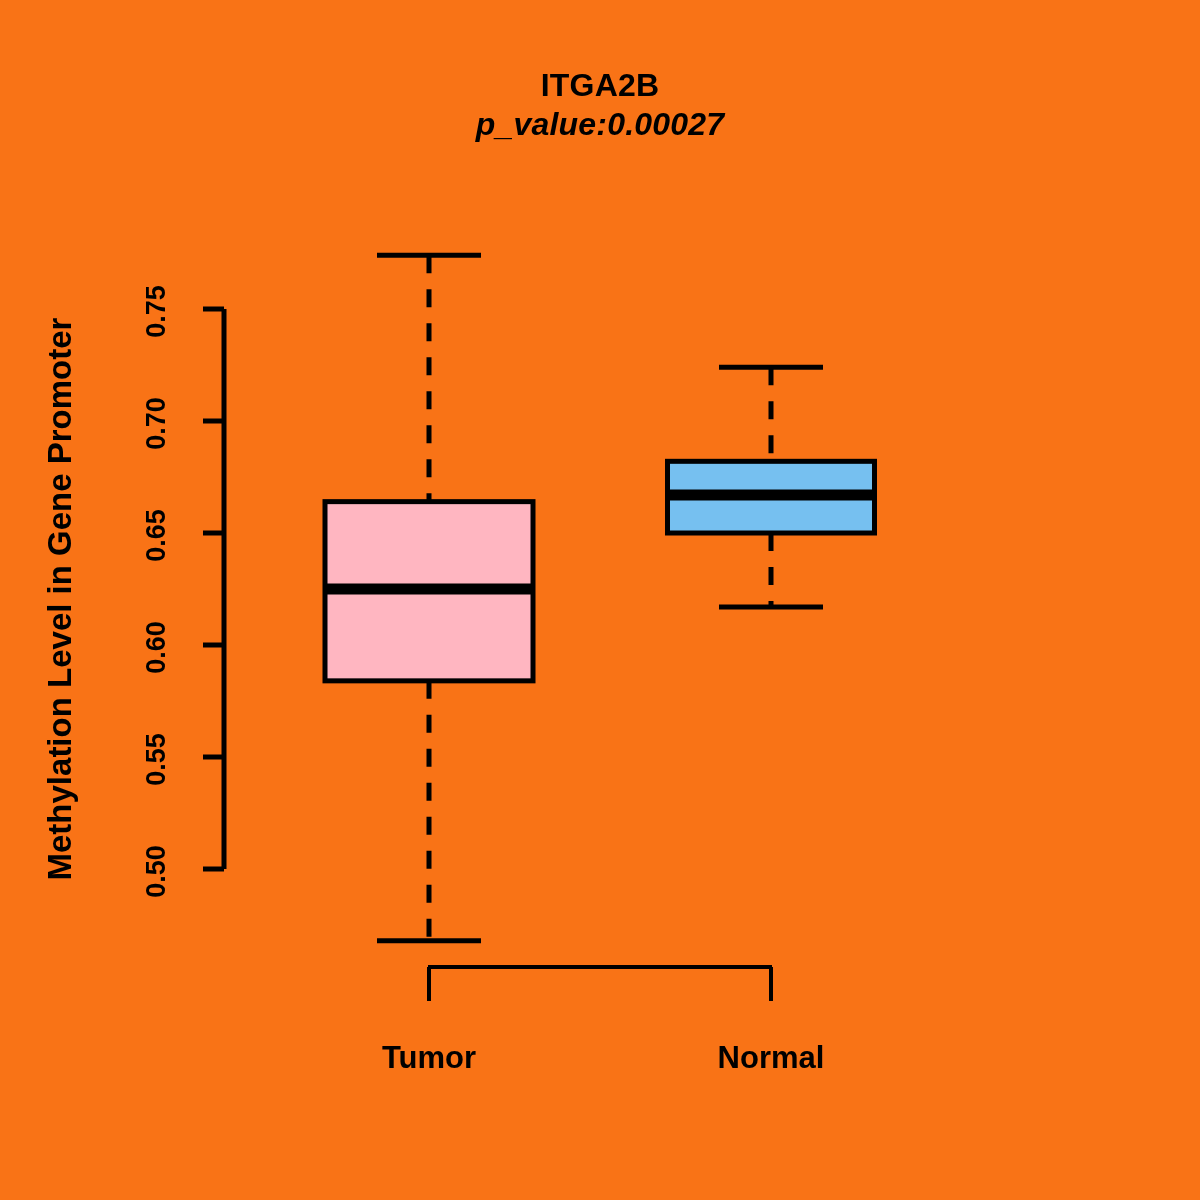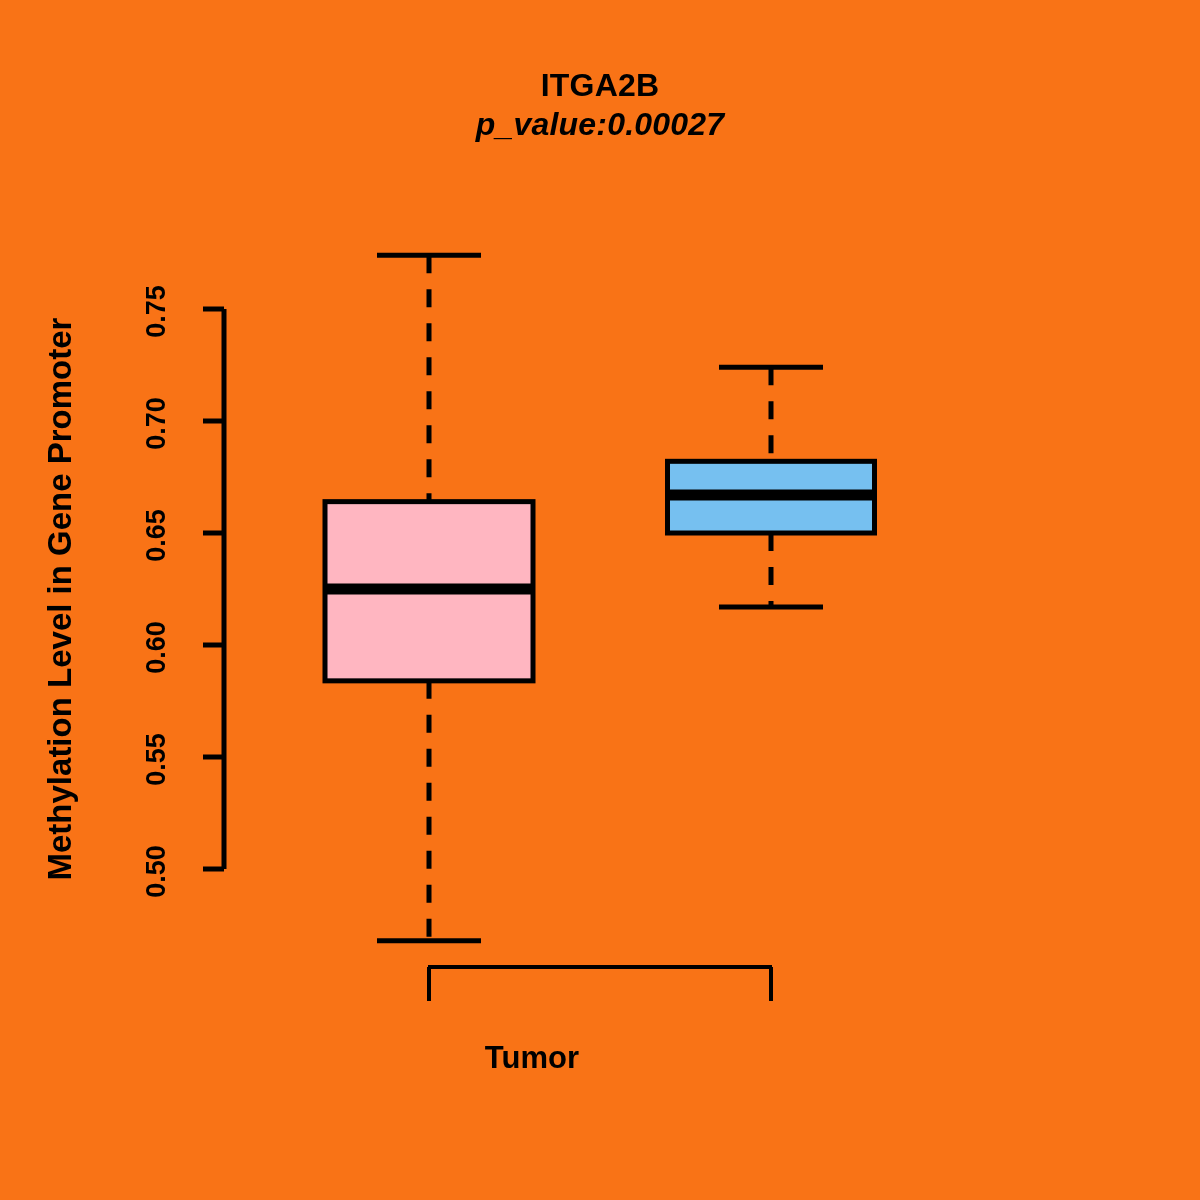--- a/index.html
+++ b/index.html
@@ -78,21 +78,21 @@
     left: 0;
     top: 0;
   }
 
   
   .xlabel {
     position: absolute;
     font-size: 31px;
     font-weight: bold;
     color: #000000;
-    text-align: right;
+    text-align: center;
     white-space: nowrap;
     top: 1040px;
     width: 300px;
   }
   #xlabel-0 { left: 279px; }
   #xlabel-1 { left: 621px; }
 </style>
 </head>
 <body>
 
@@ -143,14 +143,15 @@
       <line x1="771" y1="367.24000000000007" x2="771" y2="461.3199999999999" stroke="#000" stroke-width="5" stroke-dasharray="18,16"></line>
       <line x1="719" y1="367.24000000000007" x2="823" y2="367.24000000000007" stroke="#000" stroke-width="5"></line>
       <line x1="771" y1="533" x2="771" y2="606.9200000000001" stroke="#000" stroke-width="5" stroke-dasharray="18,16"></line>
       <line x1="719" y1="606.9200000000001" x2="823" y2="606.9200000000001" stroke="#000" stroke-width="5"></line>
       <rect x="667.5" y="461.3199999999999" width="207" height="71.68000000000012" fill="#76C0F0" stroke="#000" stroke-width="5"></rect>
       <line x1="667.5" y1="494.9199999999999" x2="874.5" y2="494.9199999999999" stroke="#000" stroke-width="11"></line>
     </g>
   </svg>
 
   <div class="xlabel" id="xlabel-0">Tumor</div>
+  <div class="xlabel" id="xlabel-1">Normal</div>
 
 </div>
 
 </body></html>

